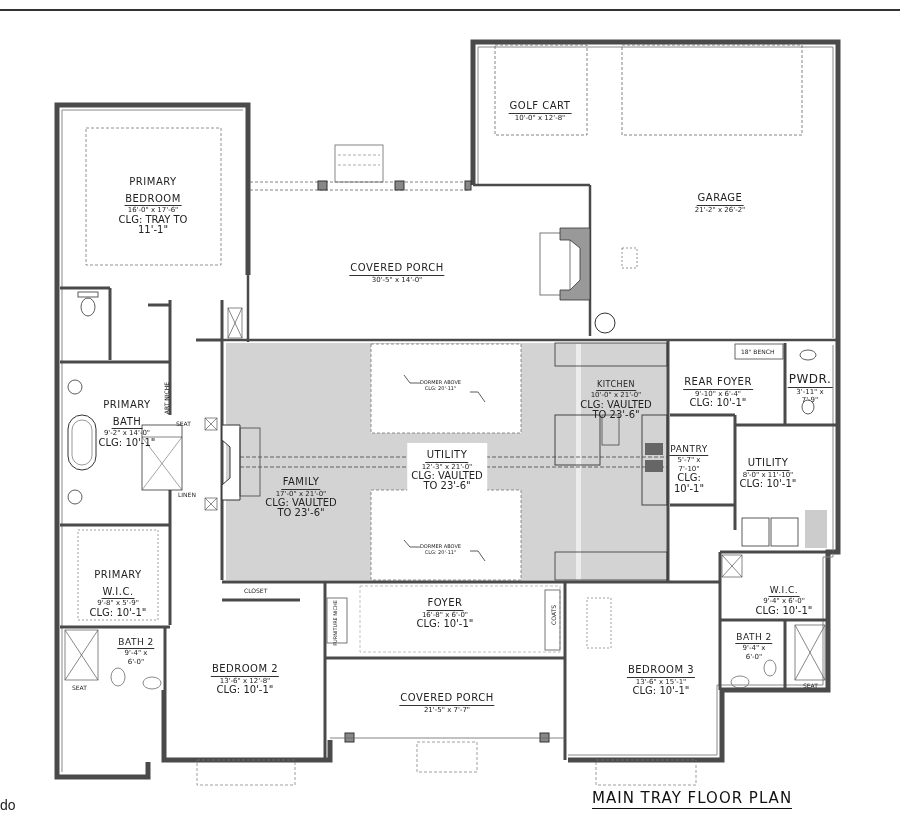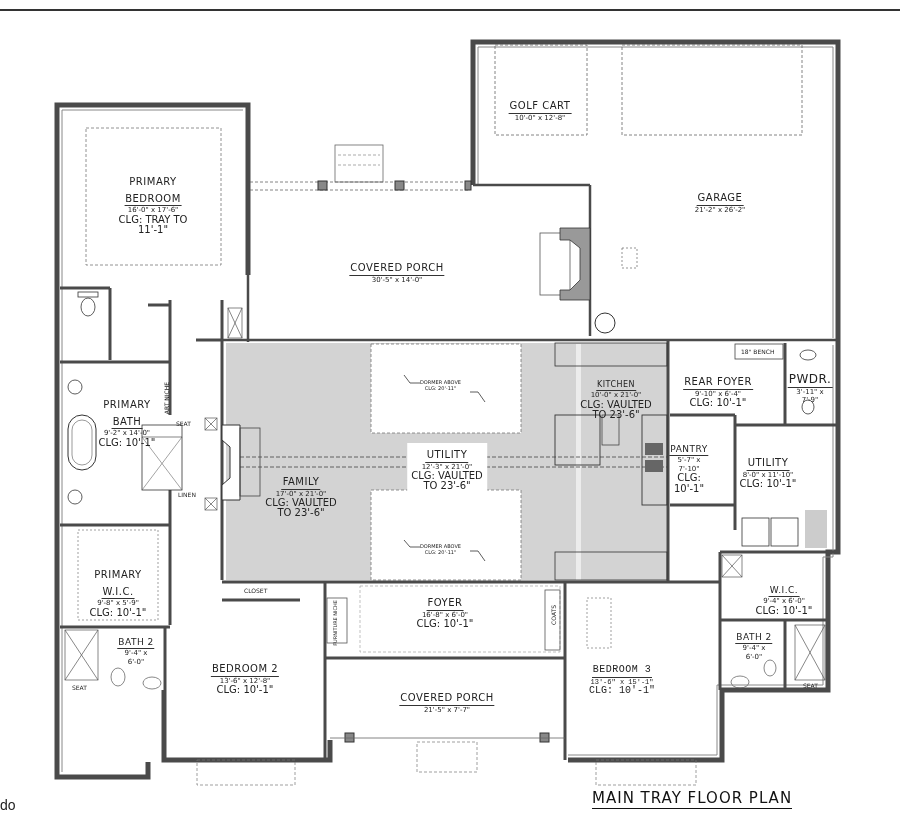--- a/index.html
+++ b/index.html
@@ -299,21 +299,21 @@
   <span class="name">FOYER</span>
   <span class="dim">16'-8" x 6'-0"</span>
   <span class="clg">CLG: 10'-1"</span>
 </div>
 
 <div class="room-label" style="left:447px; top:688px;">
   <span class="name">COVERED PORCH</span>
   <span class="dim">21'-5" x 7'-7"</span>
 </div>
 
-<div class="room-label" style="left:622px; top:660px;font-family:Liberation Mono, monospace;">
+<div class="room-label" style="left:661px; top:660px;">
   <span class="name">BEDROOM 3</span>
   <span class="dim">13'-6" x 15'-1"</span>
   <span class="clg">CLG: 10'-1"</span>
 </div>
 
 <div class="room-label" style="left:784px; top:580px;">
   <span class="name" style="font-size:9px">W.I.C.</span>
   <span class="dim">9'-4" x 6'-0"</span>
   <span class="clg">CLG: 10'-1"</span>
 </div>

